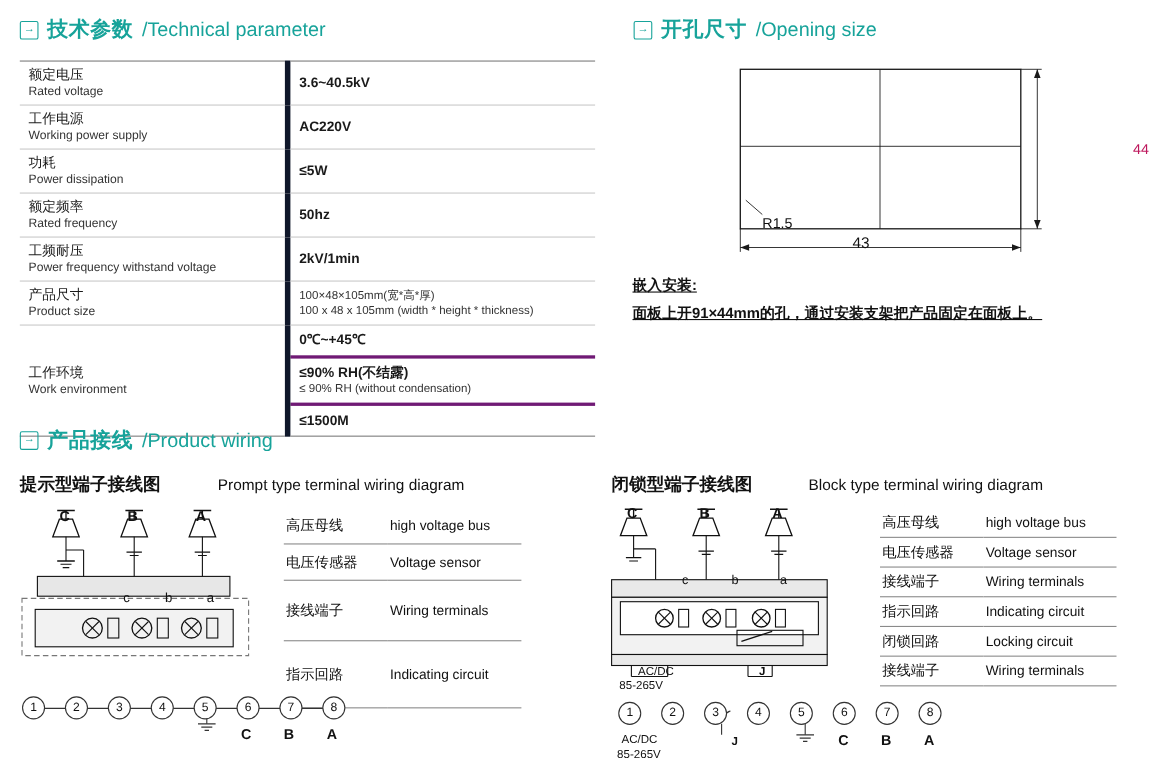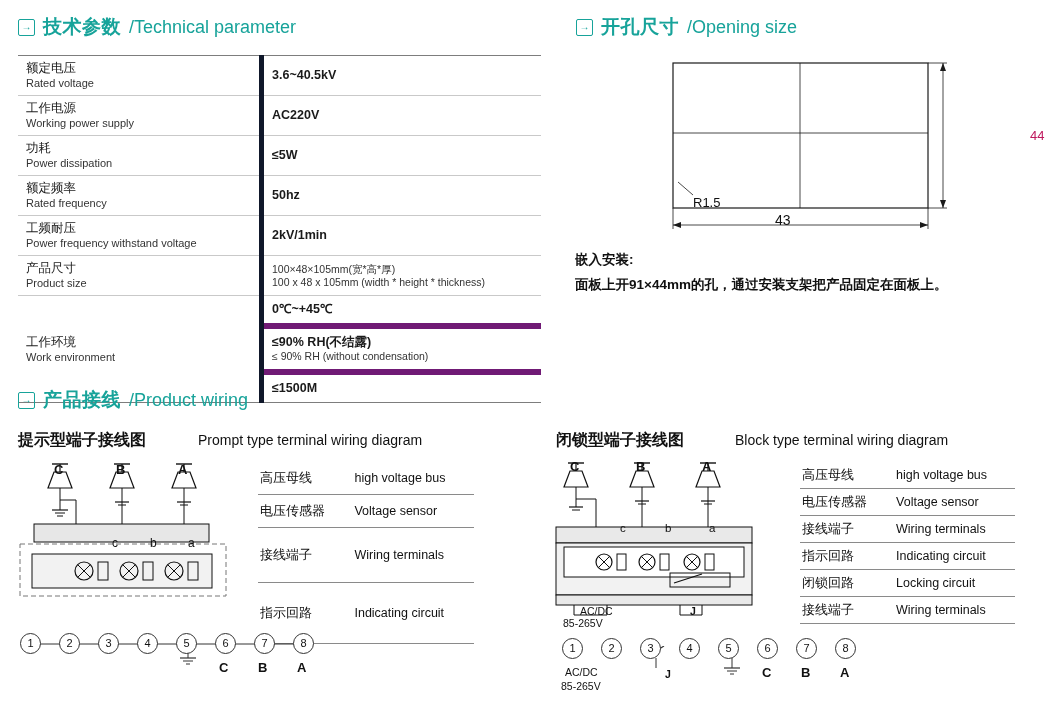--- a/index.html
+++ b/index.html
@@ -92,37 +92,38 @@
   }
   .val-sm {
     font-size: 10.5px;
     color: #333;
     line-height: 13px;
     display: block;
   }
   .env-label { vertical-align: middle; }
   .env-sub {
     padding: 6px 8px;
-    border-bottom: 6px solid #701a75;
+    border-bottom: 3px solid #701a75;
   }
   .env-sub.last { border-bottom: none; }
 
   
   .opening-wrap {
     position: absolute;
     left: 575px;
     top: 55px;
     width: 470px;
     height: 300px;
   }
   .open-note {
     position: absolute;
     font-size: 13.5px;
     color: #111;
     line-height: 20px;
+    text-decoration: underline;
   }
 
   
   .wiring-title {
     position: absolute;
     font-size: 16px;
     font-weight: bold;
     color: #111;
   }
   .wiring-title-en {

